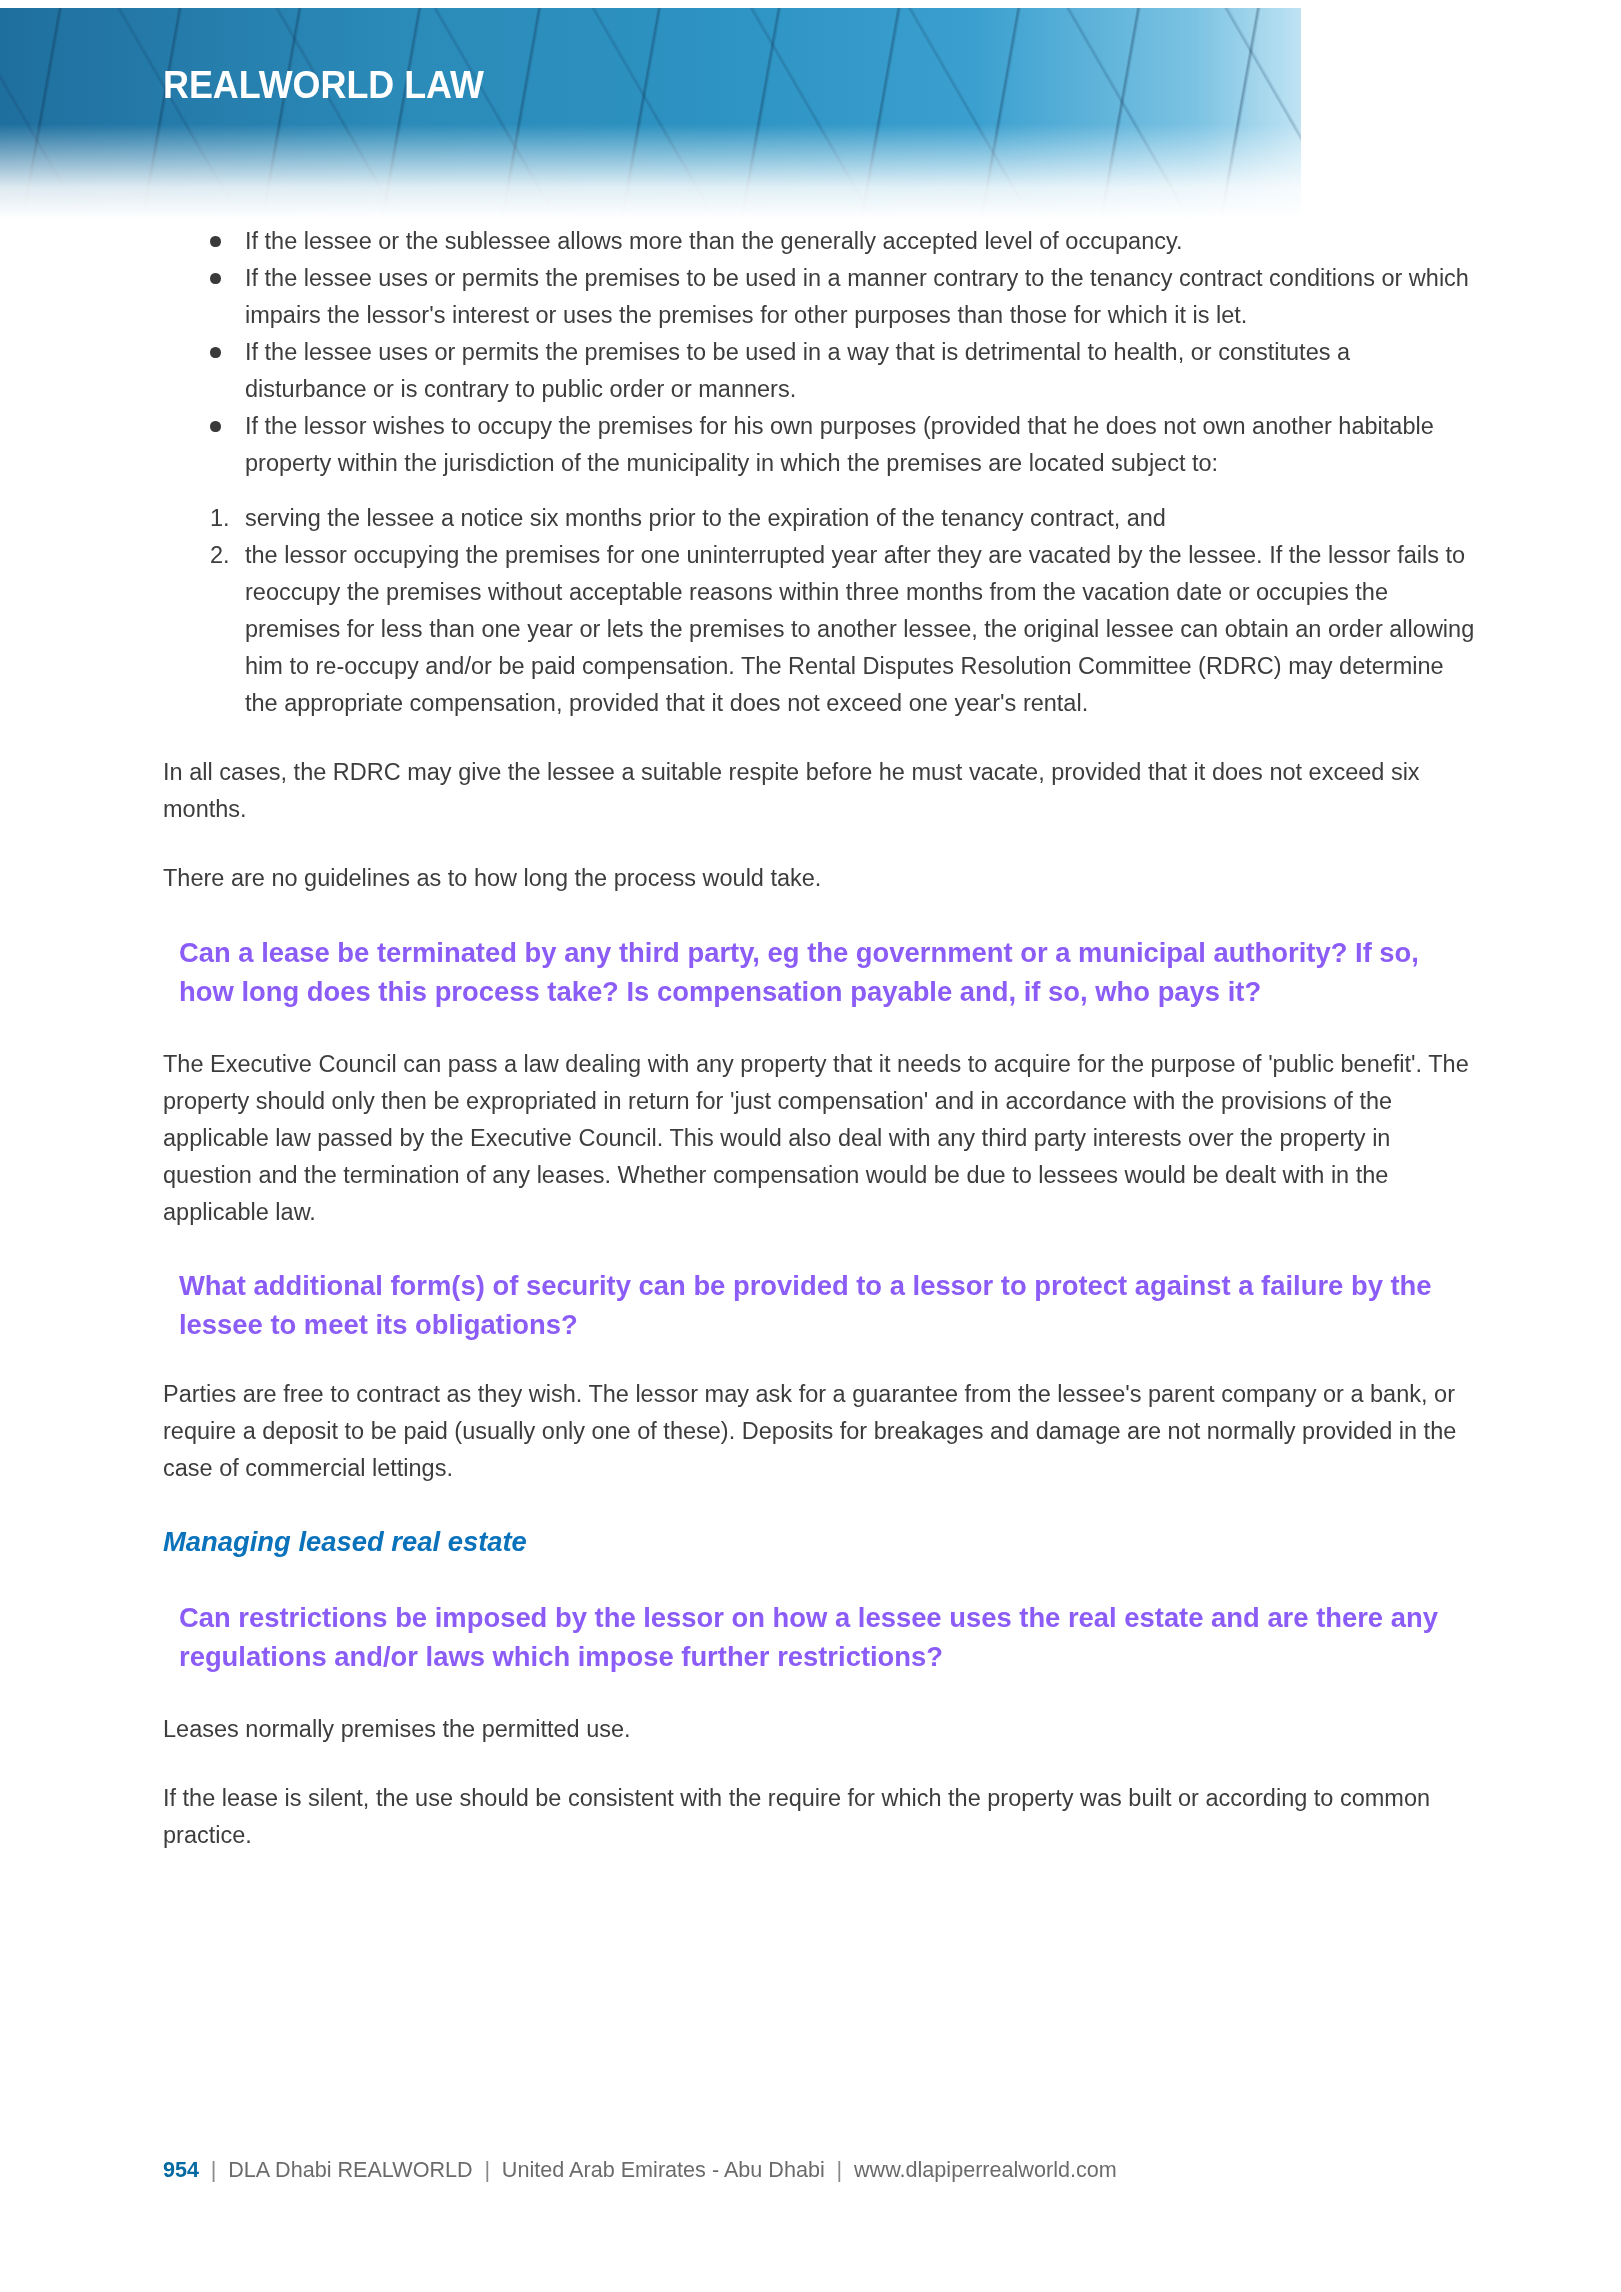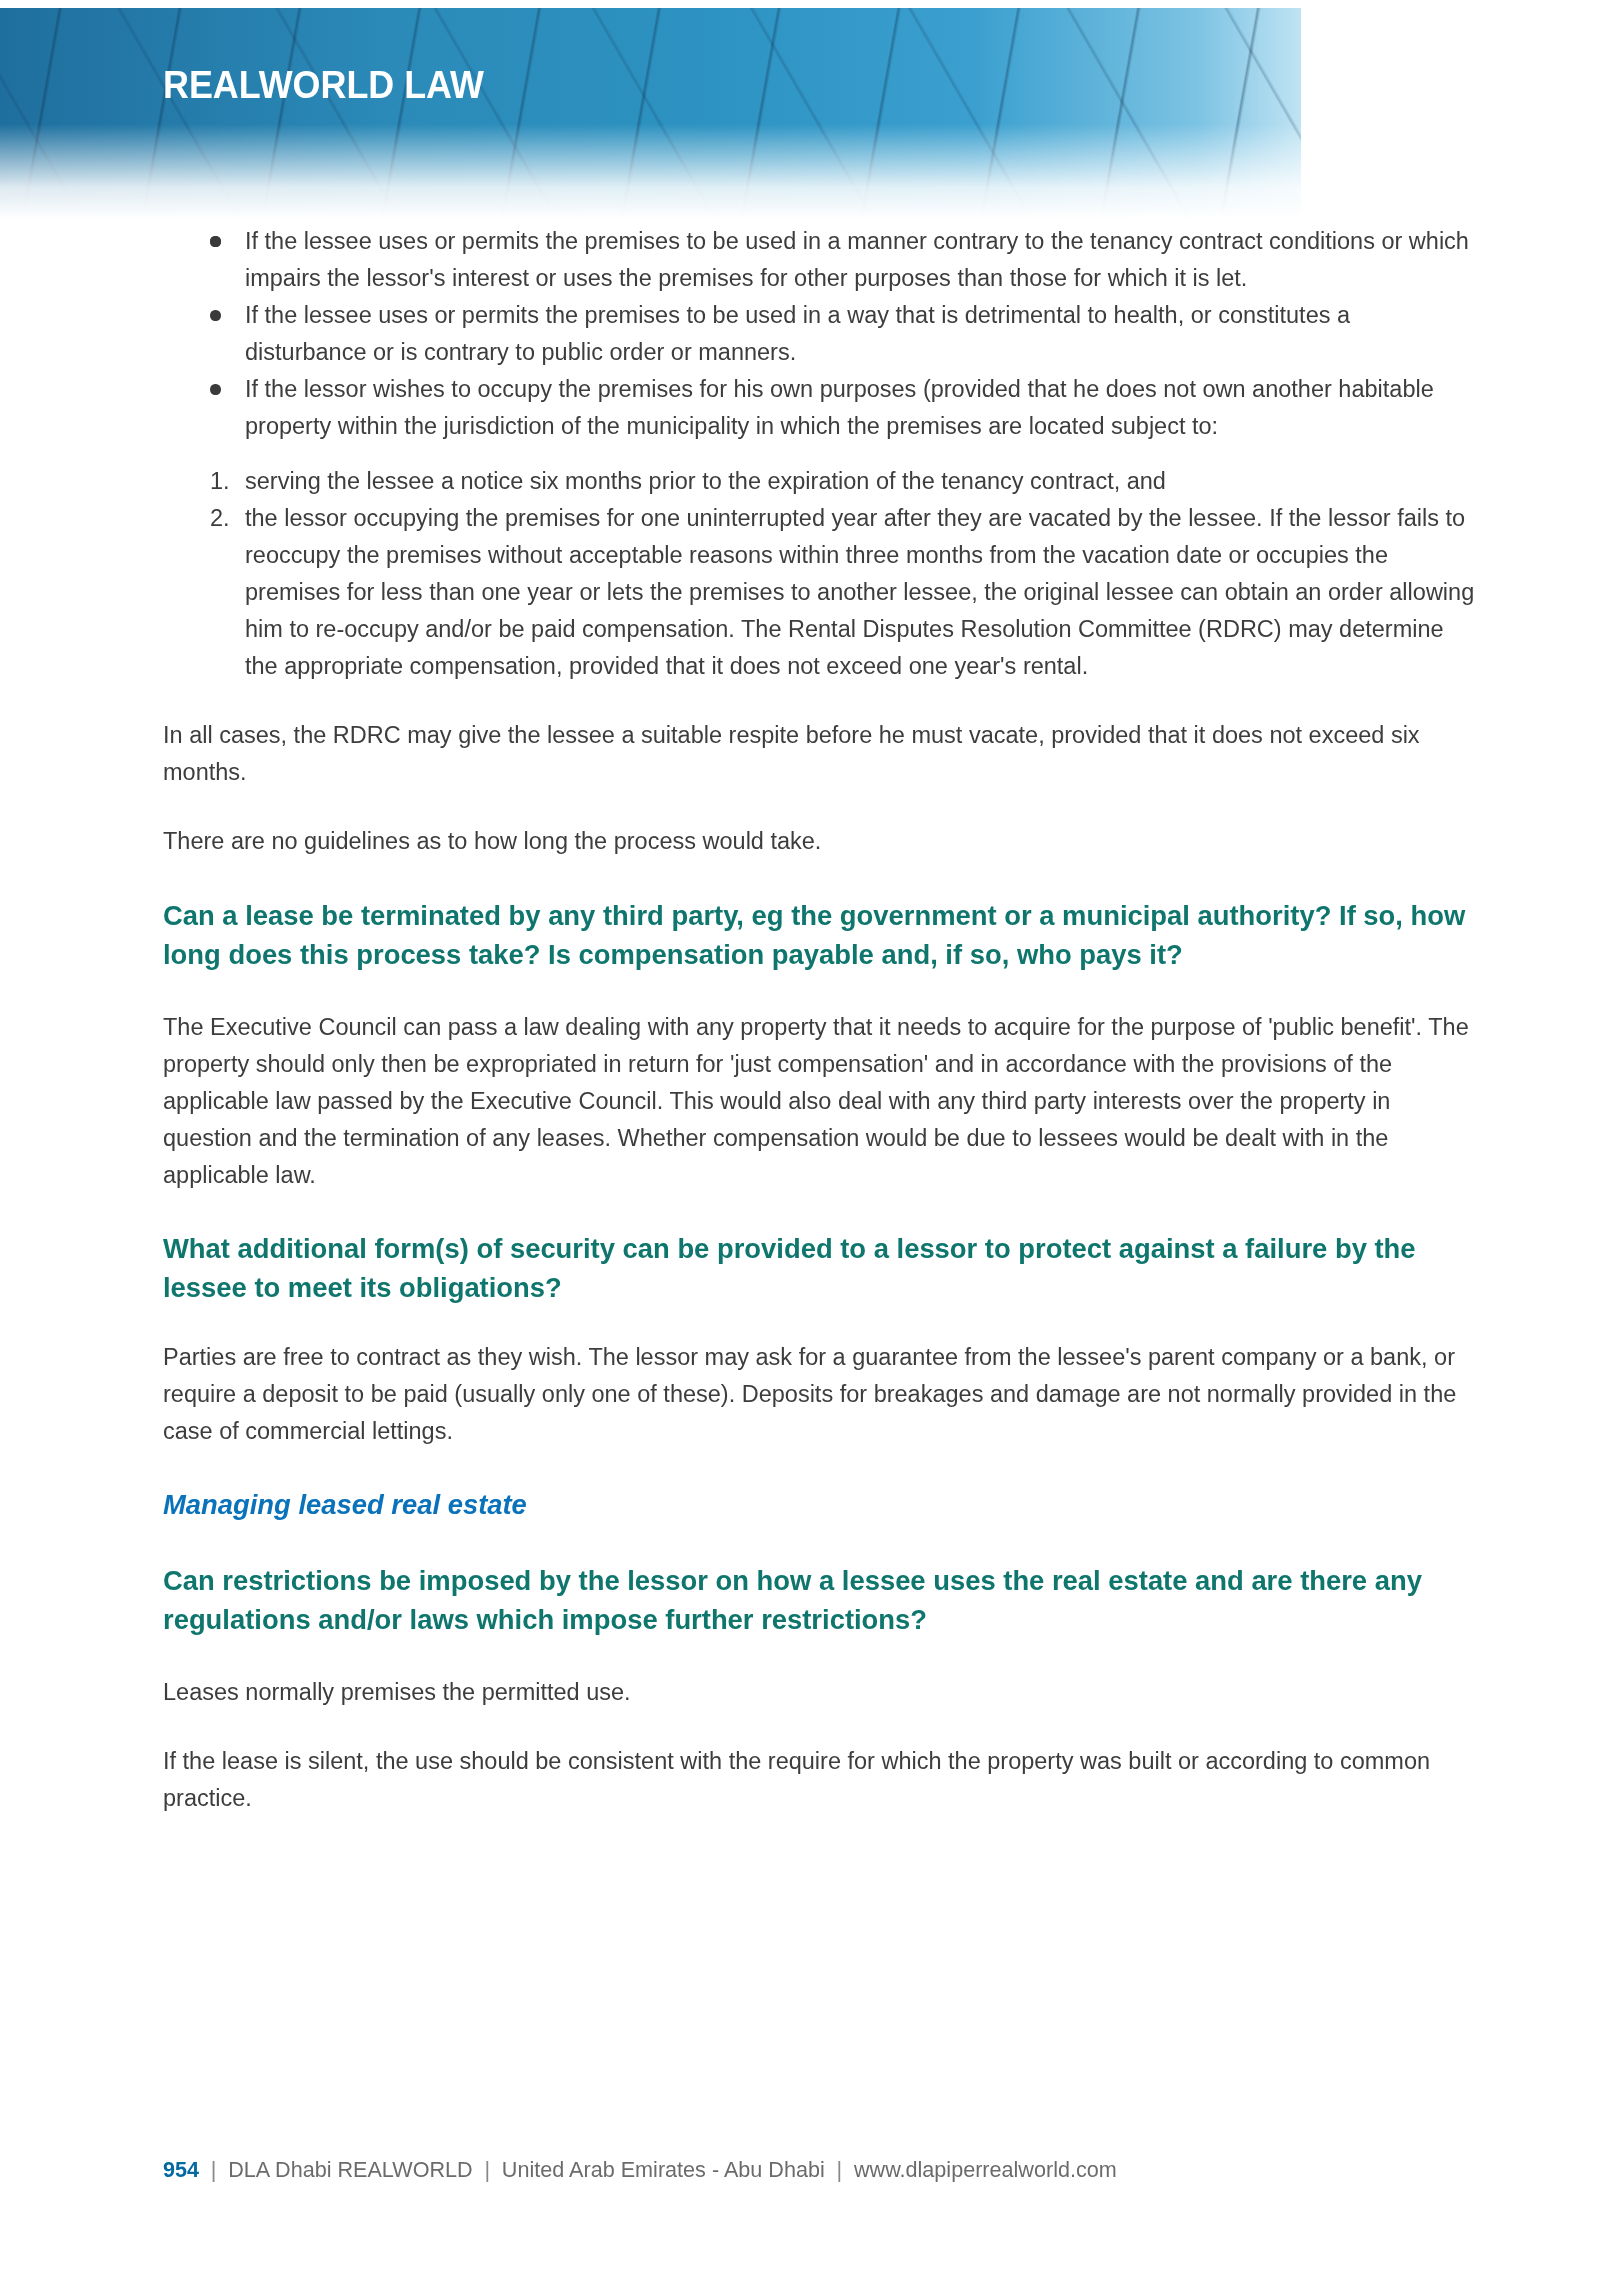--- a/index.html
+++ b/index.html
@@ -29,42 +29,42 @@
     .bullets li { position: relative; padding-left: 82px; }
     .bullets li .dot {
       position: absolute; left: 47px; top: 12.7px; width: 10.8px; height: 11.8px;
       border-radius: 50%; background: #3a3a3a;
     }
     .numbered { list-style: none; margin: 17.6px 0 0 0; padding: 0; }
     .numbered li { position: relative; padding-left: 82px; }
     .numbered li .num { position: absolute; left: 47px; top: 0; }
     .para { margin-top: 32px; }
     .question {
-      color: #0f766e; font-size: 27.4px; line-height: 39px; margin: 0;
+      color: #8b5cf6; font-size: 27.4px; line-height: 39px; margin: 16px;
     }
     .section-heading {
       color: #0a72bb; font-size: 27.4px; line-height: 39px; font-style: italic; margin: 0;
     }
     .footer {
       position: absolute; left: 163px; top: 2157px; font-size: 21.6px; color: #6b6b6b;
       white-space: nowrap;
     }
     .footer .pg { font-weight: bold; color: #0369a1; }
     .footer .sep { color: #8a8a8a; padding: 0 11.8px; }
   </style>
 </head>
 <body>
 
 <div class="header">
   <div class="header-title">REALWORLD LAW</div>
 </div>
 
 <div class="content">
   <ul class="bullets body-text">
-    <li><span class="dot"></span></li>
+    <li><span class="dot"></span><span>If the lessee or the sublessee allows more than the generally accepted level of occupancy.</span></li>
     <li><span class="dot"></span><span>If the lessee uses or permits the premises to be used in a manner contrary to the tenancy contract conditions or which impairs the lessor's interest or uses the premises for other purposes than those for which it is let.</span></li>
     <li><span class="dot"></span><span>If the lessee uses or permits the premises to be used in a way that is detrimental to health, or constitutes a disturbance or is contrary to public order or manners.</span></li>
     <li><span class="dot"></span><span>If the lessor wishes to occupy the premises for his own purposes (provided that he does not own another habitable property within the jurisdiction of the municipality in which the premises are located subject to:</span></li>
   </ul>
 
   <ol class="numbered body-text">
     <li><span class="num">1.</span><span>serving the lessee a notice six months prior to the expiration of the tenancy contract, and</span></li>
     <li><span class="num">2.</span><span>the lessor occupying the premises for one uninterrupted year after they are vacated by the lessee. If the lessor fails to reoccupy the premises without acceptable reasons within three months from the vacation date or occupies the premises for less than one year or lets the premises to another lessee, the original lessee can obtain an order allowing him to re-occupy and/or be paid compensation. The Rental Disputes Resolution Committee (RDRC) may determine the appropriate compensation, provided that it does not exceed one year's rental.</span></li>
   </ol>
 

